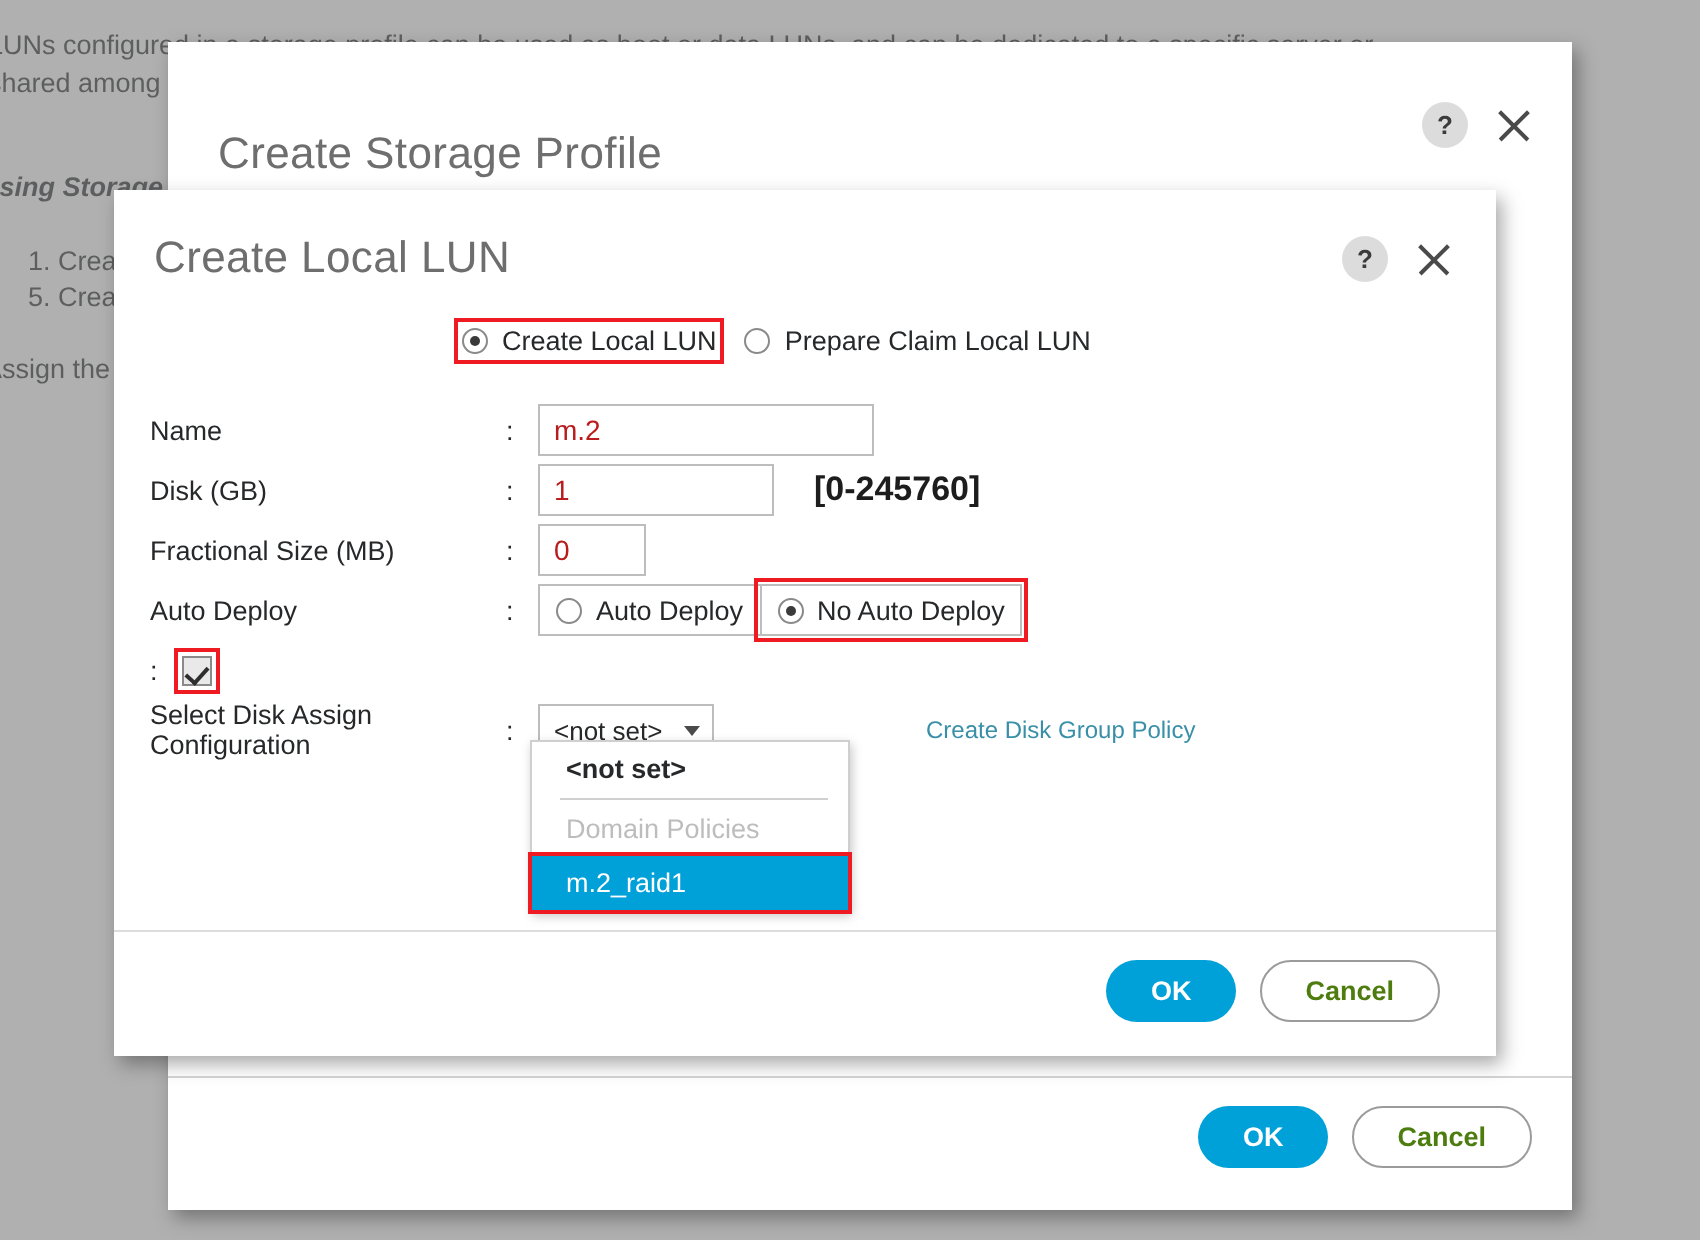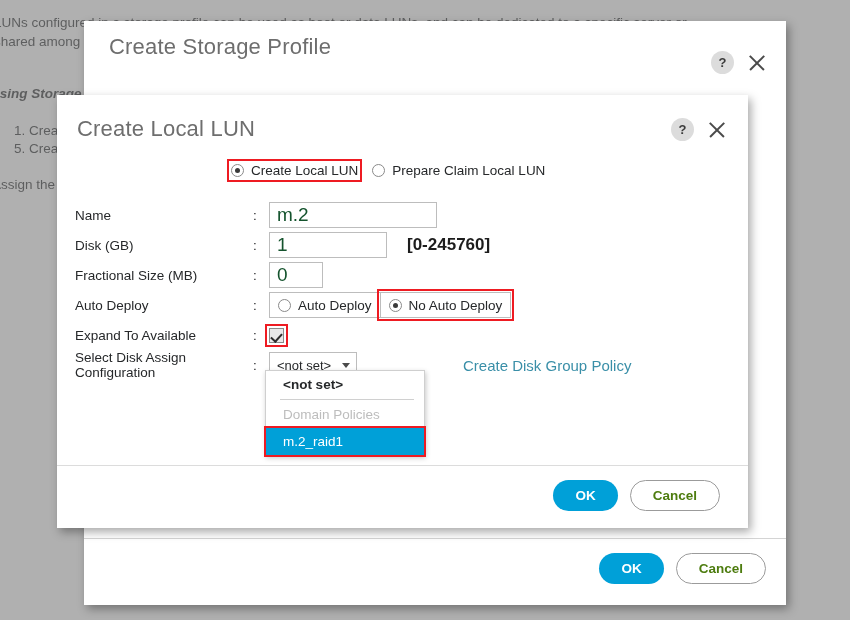--- a/index.html
+++ b/index.html
@@ -30,21 +30,21 @@
   .dlg-icons{position:absolute;display:flex;align-items:center;gap:12px;}
   .help-btn{width:23px;height:23px;border-radius:50%;background:#dcdcdc;color:#3b3b3b;
             font-size:13px;font-weight:bold;display:flex;align-items:center;justify-content:center;cursor:pointer;}
   .close-btn{width:22px;height:22px;cursor:pointer;position:relative;}
   .close-btn:before,.close-btn:after{content:"";position:absolute;left:1px;top:10px;width:20px;height:1.6px;background:#4a4a4a;}
   .close-btn:before{transform:rotate(45deg);}
   .close-btn:after{transform:rotate(-45deg);}
 
   
   #sp-dialog{left:84px;top:21px;width:702px;height:584px;}
-  #sp-dialog .dlg-title{left:25px;top:13px;}
+  #sp-dialog .dlg-title{left:25px;top:43px;}
   #sp-dialog .dlg-icons{right:18px;top:30px;}
   .sp-row{position:absolute;left:18px;top:82px;display:flex;align-items:center;}
   .sp-label{width:58px;color:#26282a;font-size:13.5px;}
   .sp-colon{width:16px;color:#26282a;font-size:13.5px;}
   .sp-input{width:168px;height:26px;border:1px solid #b4b4b4;background:#fff;
             font-family:"Liberation Sans",sans-serif;font-size:13.5px;color:#26282a;
             padding:0 6px;box-sizing:border-box;line-height:24px;}
   .sp-footer{position:absolute;left:0;right:0;bottom:0;height:66px;border-top:1px solid #d4d4d4;}
   .sp-btns{position:absolute;right:20px;top:14px;display:flex;gap:12px;}
 
@@ -71,42 +71,42 @@
         position:relative;flex:0 0 auto;box-sizing:border-box;}
   .rdot.on:after{content:"";position:absolute;left:3px;top:3px;width:5px;height:5px;border-radius:50%;background:#3a3a3a;}
   .hl-red{outline:2px solid #ee1b22;outline-offset:2px;}
 
   
   .form{position:absolute;left:18px;top:47px;right:18px;}
   .frow{display:flex;align-items:center;height:30px;margin-bottom:0px;}
   .flabel{width:178px;color:#26282a;font-size:13.5px;}
   .fcolon{width:16px;color:#26282a;font-size:13.5px;}
   .fin{border:1px solid #bdbdbd;background:#fff;height:26px;box-sizing:border-box;
-       font-family:"Liberation Sans",sans-serif;font-size:19px;color:#14532d;padding:12px 7px;line-height:24px;}
+       font-family:"Liberation Sans",sans-serif;font-size:14px;color:#b91c1c;padding:12px 7px;line-height:24px;}
   .w-name{width:168px;}
   .w-size{width:118px;}
   .w-frac{width:54px;}
   .range{margin-left:20px;font-size:17px;font-weight:bold;color:#1d1d1d;}
 
   .deploy-box{display:flex;align-items:center;border:1px solid #bdbdbd;height:26px;box-sizing:border-box;}
   .deploy-box .radio{padding:0 8px;height:100%;}
   .deploy-box .sep{width:1px;height:100%;background:#bdbdbd;}
 
   .chk{width:15px;height:15px;border:1px solid #8a8a8a;background:#e9e9e9;position:relative;box-sizing:border-box;cursor:pointer;display:inline-block;}
   .chk.on:after{content:"";position:absolute;left:3px;top:2px;width:5px;height:9px;
                 border:solid #2e2e2e;border-width:0 2px 2px 0;transform:rotate(42deg);}
 
   
   .select{width:88px;height:26px;border:1px solid #bdbdbd;background:#fff;display:flex;align-items:center;
           justify-content:space-between;box-sizing:border-box;padding:0 0 0 7px;cursor:pointer;position:relative;}
   .select .sel-val{font-size:13px;color:#26282a;white-space:nowrap;}
   .select .caret{width:20px;height:24px;display:flex;align-items:center;justify-content:center;}
   .caret i{display:block;width:0;height:0;border-left:4.5px solid transparent;border-right:4.5px solid transparent;border-top:5px solid #4a4a4a;}
 
-  .link{margin-left:106px;color:#3a8fa8;font-size:15px;cursor:pointer;white-space:nowrap;}
+  .link{margin-left:106px;color:#3a8fa8;font-size:12px;cursor:pointer;white-space:nowrap;}
 
   
   .dropdown{position:absolute;left:265px;top:370px;width:158px;background:#fff;
             border:1px solid #cfcfcf;box-shadow:1px 2px 5px rgba(0,0,0,0.22);z-index:5;}
   .dd-item{height:27px;display:flex;align-items:center;padding-left:17px;font-size:13.5px;color:#26282a;cursor:pointer;box-sizing:border-box;}
   .dd-item.bold{font-weight:bold;}
   .dd-sep{height:1px;background:#d0d0d0;margin:1px 10px 1px 14px;}
   .dd-group{height:27px;display:flex;align-items:center;padding-left:17px;font-size:13.5px;color:#bdbdbd;box-sizing:border-box;}
   .dd-item.sel{background:#00a0d8;color:#ffffff;}
   .dd-hl{position:absolute;left:-2px;right:-2px;top:-2px;bottom:-2px;border:2px solid #ee1b22;pointer-events:none;}
@@ -201,21 +201,20 @@
             </span>
             <span class="sep"></span>
             <span class="radio hl-red">
               <span class="rdot on"></span>
               <span>No Auto Deploy</span>
             </span>
           </span>
         </div>
 
         <div class="frow">
-          <span class="flabel">Expand To Available</span>
           <span class="fcolon">:</span>
           <span class="chk on hl-red"></span>
         </div>
 
         <div class="frow">
           <span class="flabel">Select Disk Assign Configuration</span>
           <span class="fcolon">:</span>
           <span class="select">
             <span class="sel-val">&lt;not set&gt;</span>
             <span class="caret">

